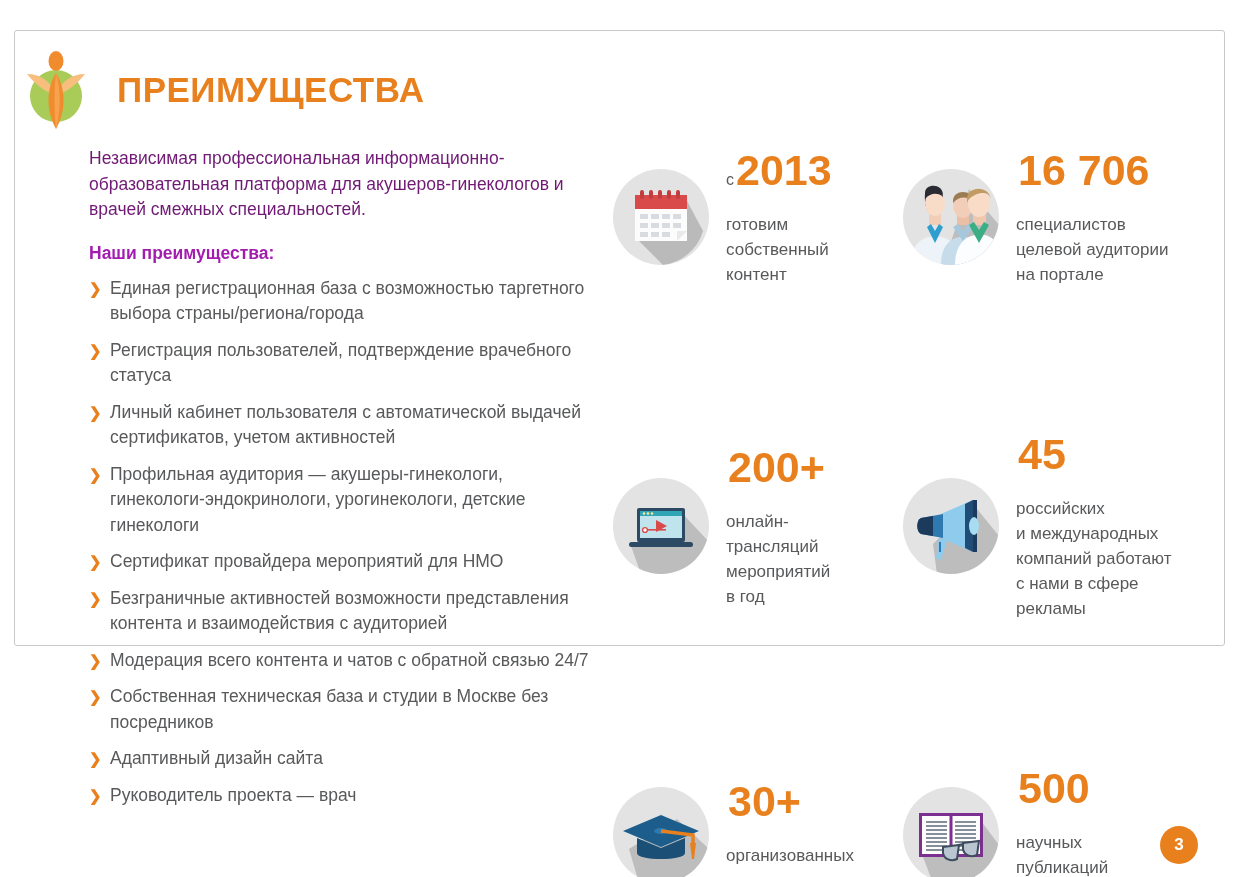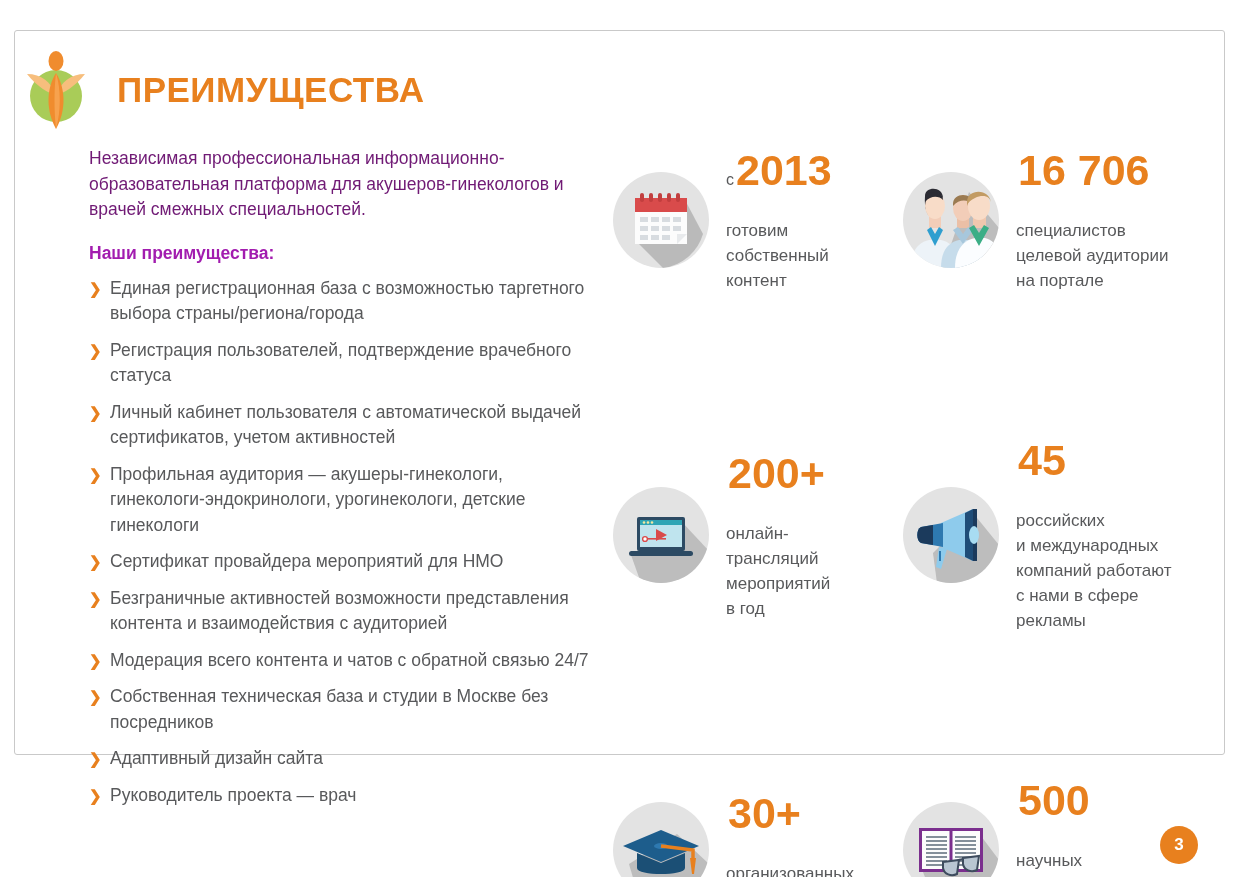--- a/index.html
+++ b/index.html
@@ -13,21 +13,21 @@
     font-family: "Liberation Sans", sans-serif;
     overflow: hidden;
     position: relative;
   }
 
   .slide {
     position: absolute;
     left: 14px;
     top: 30px;
     width: 1211px;
-    height: 725px;
+    height: 616px;
     border: 1px solid #c9c9c9;
     border-radius: 3px;
     box-sizing: border-box;
   }
 
   
   .header {
     position: absolute;
     left: 10px;
     top: 18px;
@@ -138,21 +138,21 @@
     font-size: 16px;
     font-weight: normal;
     color: #58595B;
     vertical-align: baseline;
     margin-right: 2px;
   }
   .stat-label {
     font-size: 17px;
     line-height: 25px;
     color: #58595B;
-    margin-top: 16px;
+    margin-top: 10px;
     white-space: pre-line;
   }
 
   
   .page-badge {
     position: absolute;
     left: 1160px;
     top: 826px;
     width: 38px;
     height: 38px;

